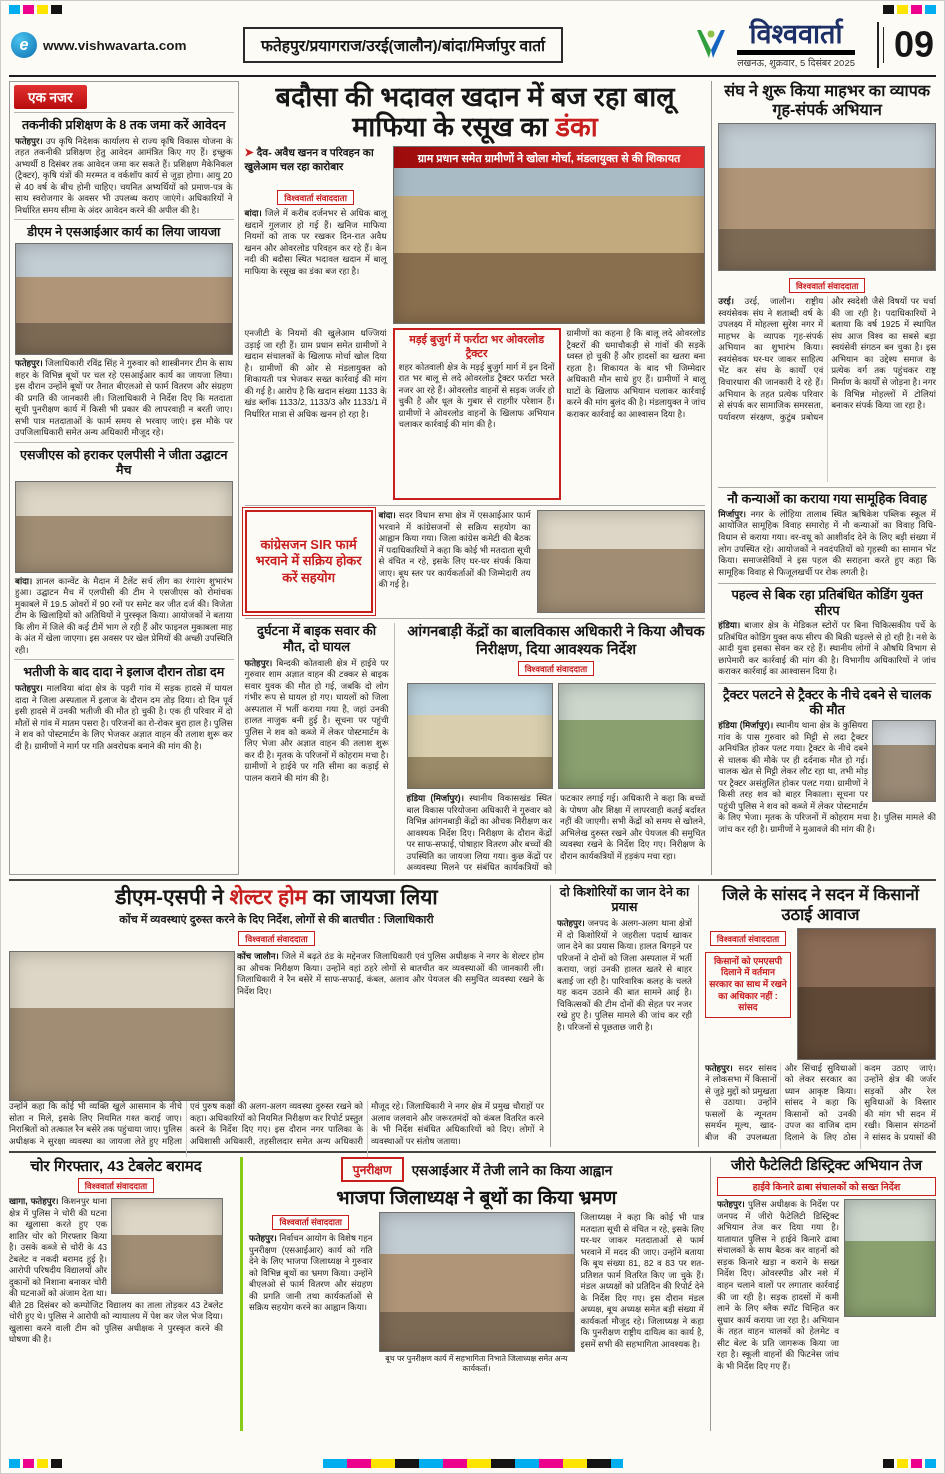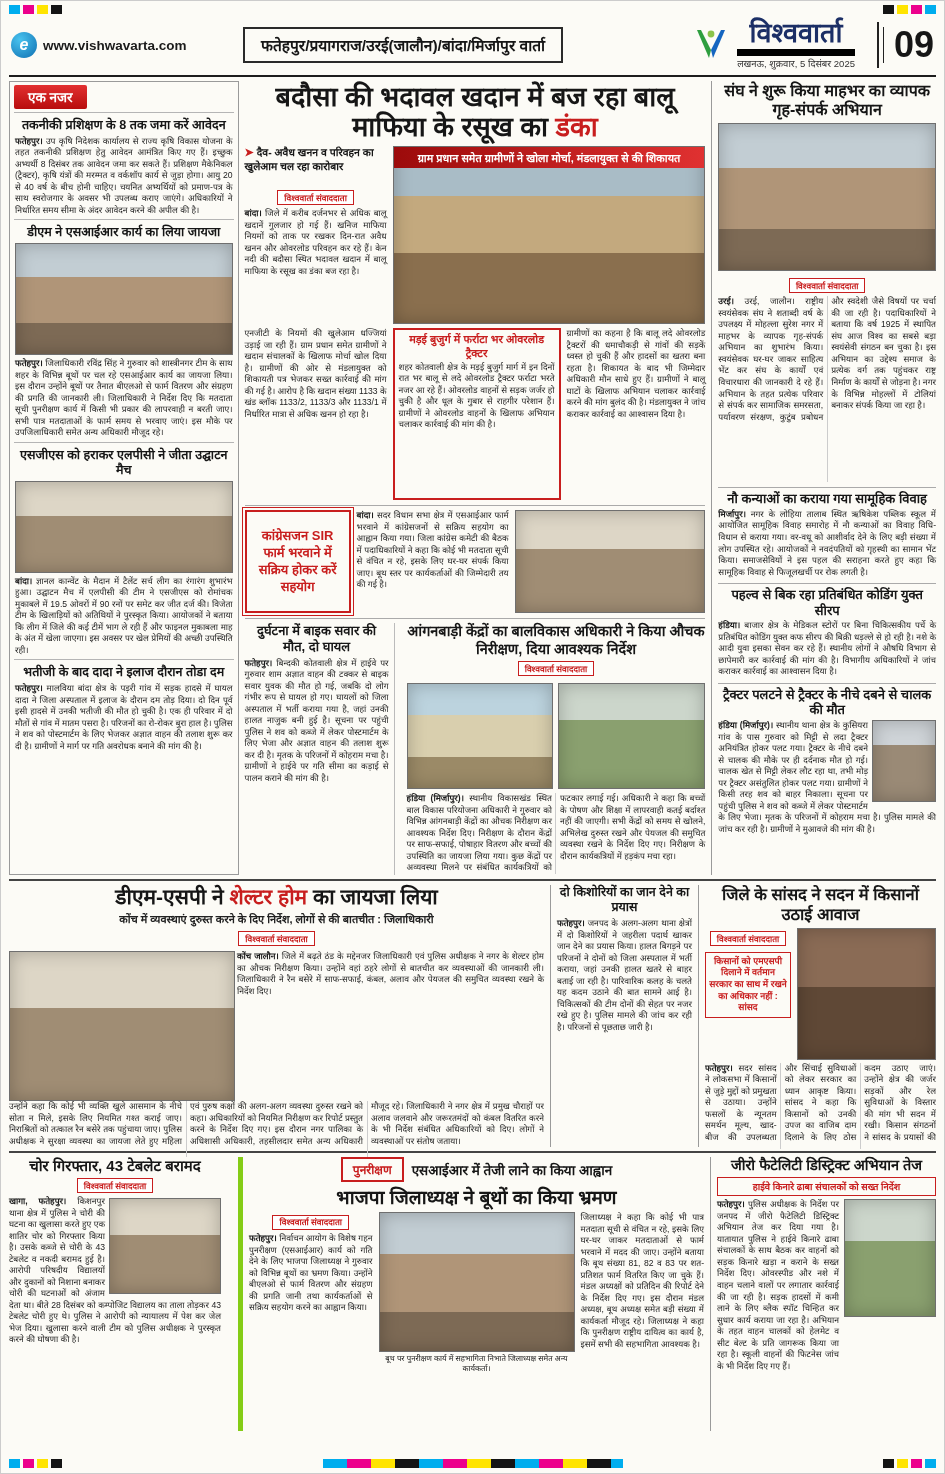--- a/index.html
+++ b/index.html
@@ -15,21 +15,21 @@
 
   
   header { display:flex; align-items:center; gap:12px; padding:2px 10px 4px; height:58px; }
   .site { display:flex; align-items:center; gap:6px; width:220px; }
   .e-logo { width:26px; height:26px; border-radius:50%; background:radial-gradient(circle at 35% 30%, #49c3ef, #0f6fb1); color:#fff; font-weight:800; font-size:16px; display:flex; align-items:center; justify-content:center; font-style:italic; }
   .site-url { font-size:13.5px; font-weight:700; color:#1b1b1b; }
   .region-box { border:2px solid #2a2a2a; padding:5px 16px; font-weight:800; font-size:15.5px; white-space:nowrap; }
   .brand { display:flex; align-items:center; gap:8px; margin-left:auto; }
   .brand-text { text-align:center; }
   .paper-name { font-size:27px; font-weight:800; color:#1c2f66; line-height:1; }
-  .edition { font-size:9.5px; color:#333; border-top:7px solid #000000; margin-top:2px; padding-top:1px; }
+  .edition { font-size:9.5px; color:#333; border-top:5px solid #000000; margin-top:2px; padding-top:1px; }
   .pagenum-wrap { border-left:2px solid #222; margin-left:10px; padding-left:4px; height:46px; display:flex; align-items:center; }
   .pagenum { border-left:1px solid #222; padding-left:10px; font-size:36px; font-weight:800; line-height:1; }
   .header-rule { height:2px; background:#1d1d1d; margin:0 8px; }
 
   main { padding:4px 8px 0; }
   .row { display:flex; gap:6px; }
   .row1 { height:800px; border-bottom:2px solid #444; padding-bottom:4px; }
   .row2 { height:272px; border-bottom:2px solid #444; padding:4px 0; }
   .row3 { height:278px; padding-top:4px; }
 
@@ -68,21 +68,21 @@
   .kicker { font-size:10.5px; font-weight:800; line-height:1.25; margin-bottom:14px; }
   .kicker-arrow { color:#c81e1e; font-size:11px; }
   .lead-photo { flex:1; position:relative; }
   .strap { position:absolute; top:0; left:0; right:0; background:linear-gradient(90deg,#9c0b0b,#e03131); color:#fff; font-weight:700; font-size:11px; padding:3px 14px; text-align:center; }
   .lead-bottom { display:flex; gap:6px; height:172px; margin-top:4px; }
   .lead-colA { width:142px; } .lead-colB { flex:1; }
   .capbox { width:168px; border:2px solid #c81e1e; padding:3px 4px; }
   .capbox-title { color:#c81e1e; font-weight:800; font-size:11px; text-align:center; line-height:1.2; margin-bottom:2px; }
 
   .sir-row { display:flex; gap:6px; height:108px; border-top:1px solid #aaa; margin-top:5px; padding-top:4px; }
-  .sir-box { width:106px; border:2px solid #c81e1e; outline:1px solid #c81e1e; outline-offset:2px; color:#c81e1e; font-weight:800; font-size:13px; text-align:center; display:flex; align-items:center; padding:4px; line-height:1.3; }
+  .sir-box { width:128px; border:2px solid #c81e1e; outline:1px solid #c81e1e; outline-offset:2px; color:#c81e1e; font-weight:800; font-size:13px; text-align:center; display:flex; align-items:center; padding:4px; line-height:1.3; }
   .sir-body { width:152px; }
   .sir-photo { flex:1; }
 
   .center-bottom { display:flex; gap:12px; flex:1; border-top:1px solid #aaa; margin-top:5px; padding-top:4px; }
   .durg { width:150px; border-right:1px solid #bbb; padding-right:5px; }
   .durg-title { font-size:13px; font-weight:800; text-align:center; line-height:1.2; margin-bottom:3px; }
   .angan { flex:1; }
   .angan-title { font-size:14.5px; font-weight:800; text-align:center; line-height:1.2; }
   .angan-photos { display:flex; gap:5px; margin:4px 0; height:106px; }
   .angan-photos .ph { flex:1; }
@@ -104,21 +104,21 @@
   .kishori { width:142px; border-right:1px solid #9a9a9a; padding-right:6px; }
   .kishori-title { font-size:12.5px; font-weight:800; text-align:center; line-height:1.2; margin-bottom:3px; }
   .sansad { flex:1; }
   .sansad-title { font-size:16.5px; font-weight:800; text-align:center; line-height:1.2; }
   .sansad-main { display:flex; gap:6px; height:132px; margin:3px 0; }
   .sansad-left { width:86px; }
   .redbox { border:1px solid #c81e1e; color:#c81e1e; font-weight:700; font-size:9px; line-height:1.3; padding:3px; text-align:center; margin-top:3px; }
   .sansad-photo { flex:1; }
 
   
-  .chor { width:234px; border-right:5px solid #84cc16; padding-right:17px; }
+  .chor { width:234px; border-right:3px solid #84cc16; padding-right:17px; }
   .chor-title { font-size:15px; font-weight:800; text-align:center; line-height:1.2; }
   .chor-photo { float:right; width:112px; height:96px; margin:2px 0 3px 4px; }
   .bhajpa { width:462px; border-right:1px solid #9a9a9a; padding-right:6px; }
   .bhajpa-toprow { display:flex; align-items:center; gap:8px; justify-content:center; }
   .label-box { border:2px solid #c81e1e; color:#c81e1e; font-weight:800; font-size:12px; padding:2px 10px; }
   .bhajpa-sub { font-size:13.5px; font-weight:800; }
   .bhajpa-title { font-size:19px; font-weight:800; text-align:center; margin:2px 0; }
   .bhajpa-main { display:flex; gap:6px; height:168px; }
   .bhajpa-photo-wrap { width:196px; display:flex; flex-direction:column; }
   .bhajpa-photo { height:140px; }

